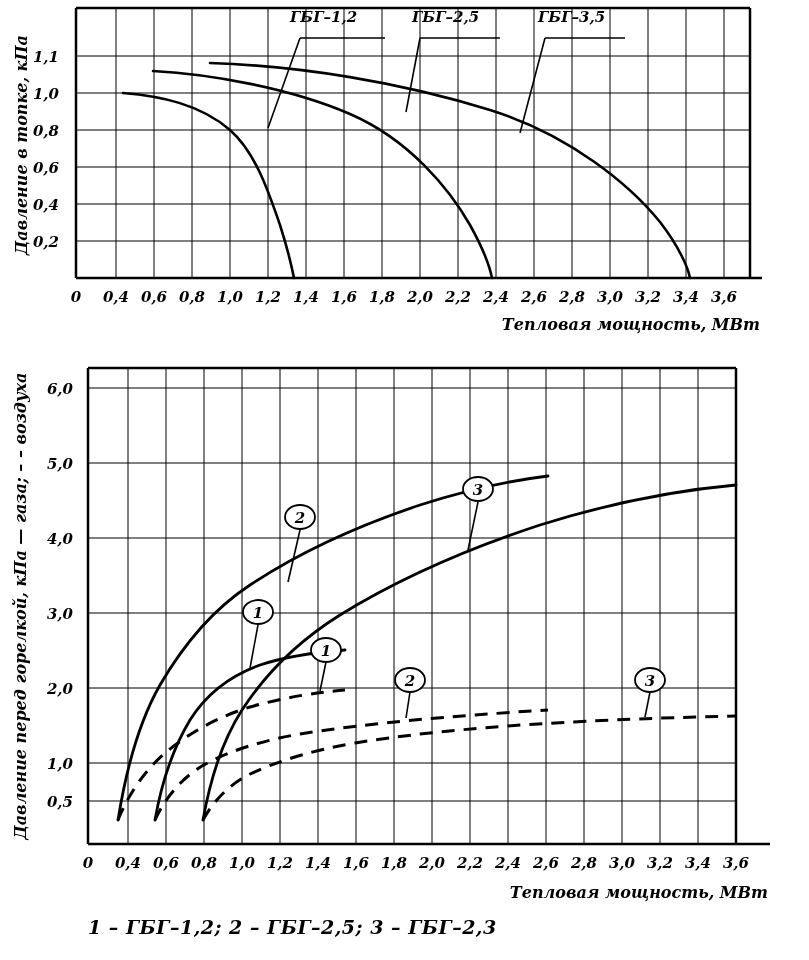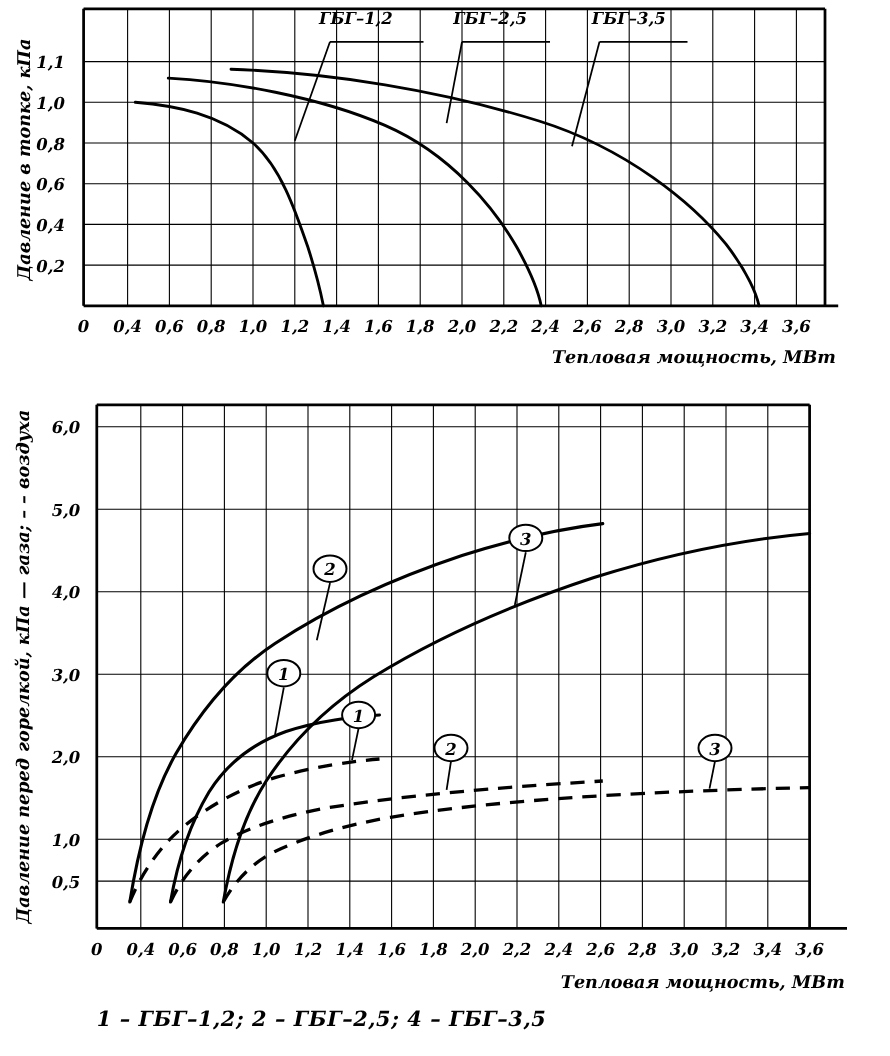--- a/index.html
+++ b/index.html
@@ -254,14 +254,14 @@
       <text class="tick-label" x="622" y="518" text-anchor="middle">3,0</text>
       <text class="tick-label" x="660" y="518" text-anchor="middle">3,2</text>
       <text class="tick-label" x="698" y="518" text-anchor="middle">3,4</text>
       <text class="tick-label" x="736" y="518" text-anchor="middle">3,6</text>
 
       <text class="axis-label" x="26" y="256" text-anchor="middle" transform="rotate(-90 26 256)">Давление перед горелкой, кПа — газа; – – воздуха</text>
       <text class="axis-label" x="768" y="548" text-anchor="end">Тепловая мощность, МВт</text>
     </svg>
   </div>
 
-  <div class="caption">1 – ГБГ–1,2;  2 – ГБГ–2,5;  4 – ГБГ–3,5</div>
+  <div class="caption">1 – ГБГ–1,2;  2 – ГБГ–2,5;  3 – ГБГ–2,3</div>
 </div>
 
 </body></html>

